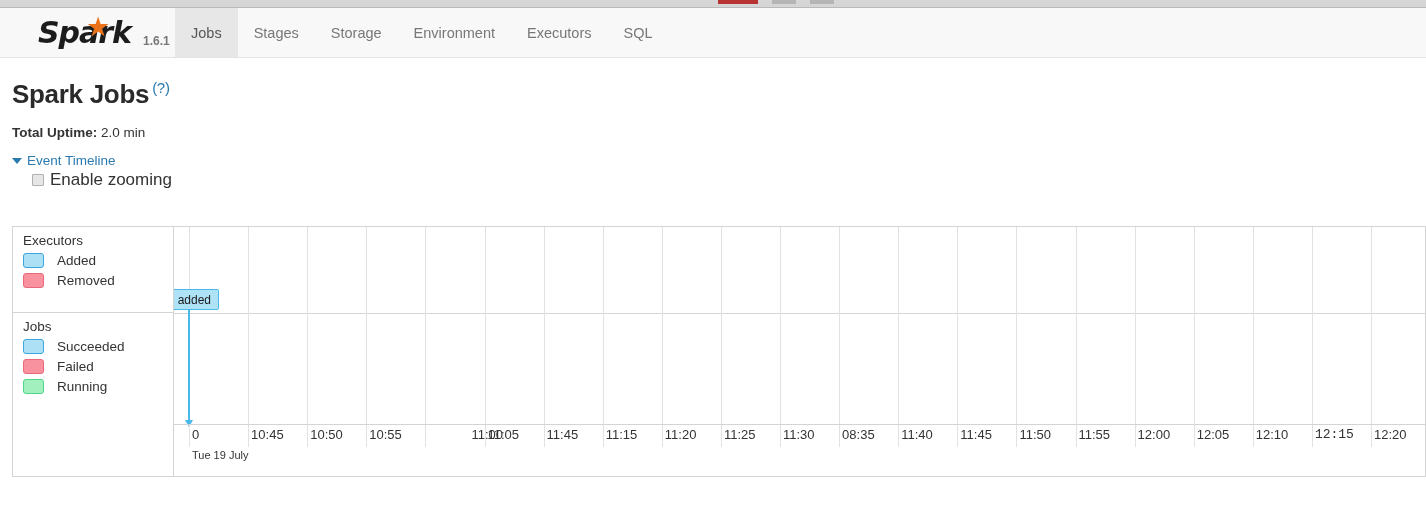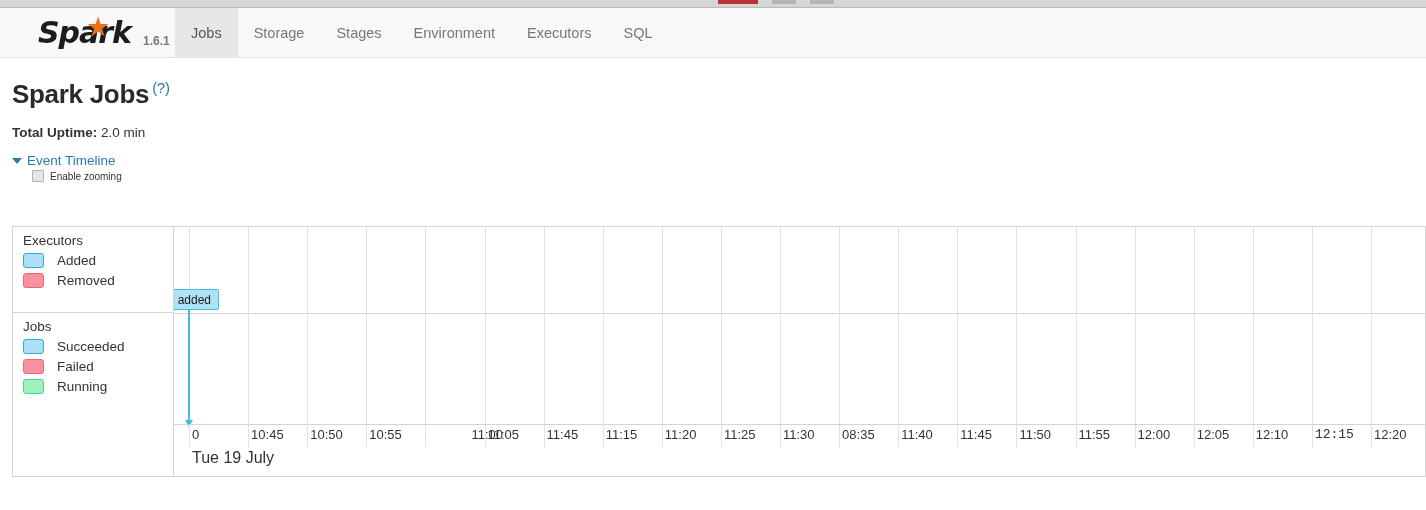--- a/index.html
+++ b/index.html
@@ -92,21 +92,21 @@
     display: inline-flex; align-items: center; gap: 5px;
   }
   .caret-down {
     width: 0; height: 0;
     border-left: 5px solid transparent;
     border-right: 5px solid transparent;
     border-top: 6px solid #2a7ab0;
   }
   #zoom-row {
     margin: 2px 0 0 12px;
-    font-size: 10px; color: #333;
+    font-size: 17px; color: #333;
     display: flex; align-items: center; gap: 6px; padding-left: 20px;
   }
   #zoom-checkbox {
     width: 12px; height: 12px;
     border: 1px solid #b0b0b0; background: #e6e6e6;
     border-radius: 1px; cursor: pointer;
   }
 
   
   #timeline {
@@ -159,21 +159,21 @@
   }
   .axis-tick {
     position: absolute; top: 0; width: 1px; height: 22px; background: #e2e2e2;
   }
   .axis-label {
     position: absolute; top: 2px; font-size: 13px; color: #333;
     white-space: nowrap;
   }
   #axis-date {
     position: absolute; top: 24px; left: 18px;
-    font-size: 16px; color: #333; white-space: nowrap;
+    font-size: 11px; color: #333; white-space: nowrap;
   }
 
   
   #driver-marker-line {
     position: absolute; left: 14px; top: 66px;
     width: 2px; height: 132px; background: #4ab8e8;
   }
   #driver-marker-arrow {
     position: absolute; left: 11px; top: 193px;
     width: 0; height: 0;
@@ -203,22 +203,22 @@
   <div class="sliver-mark g" style="left:810px;width:24px;"></div>
 </div>
 
 <div id="navbar">
   <div id="brand">
     <span id="spark-wordmark">Spark</span>
     <span id="spark-star">★</span>
     <span id="spark-version">1.6.1</span>
   </div>
   <div class="navtab active">Jobs</div>
+  <div class="navtab">Stages</div>
   <div class="navtab">Storage</div>
-  <div class="navtab">Stages</div>
   <div class="navtab">Environment</div>
   <div class="navtab">Executors</div>
   <div class="navtab">SQL</div>
 </div>
 
 <div id="content">
 
   <h1 id="page-title">
     <span>Spark Jobs</span><span class="help-link">(?)</span>
   </h1>

